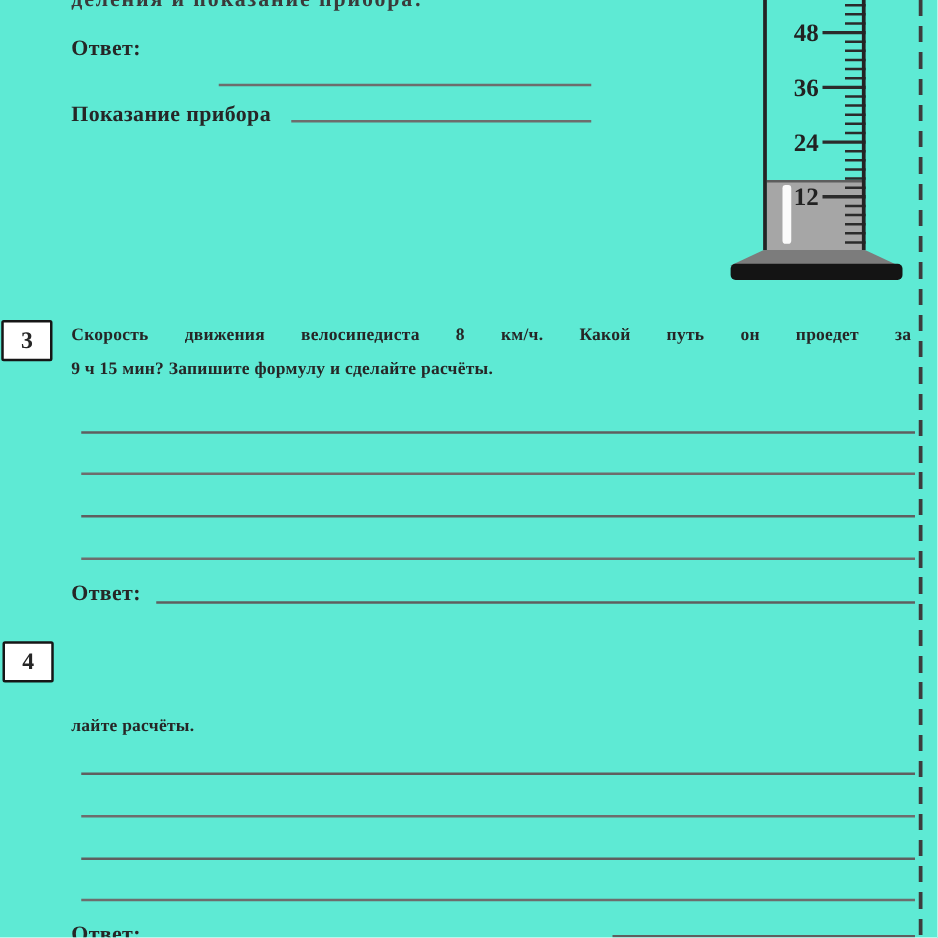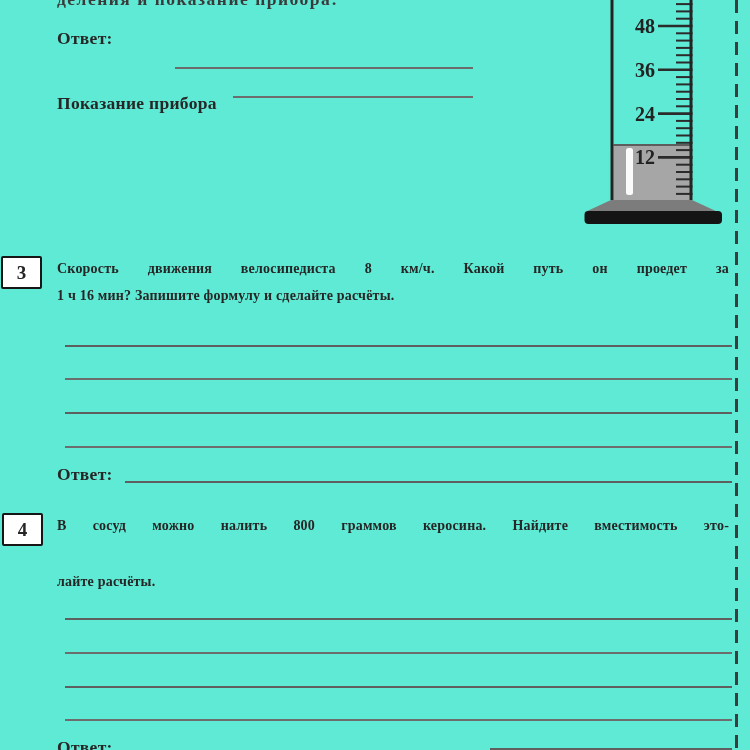--- a/index.html
+++ b/index.html
@@ -4,21 +4,21 @@
 <style>
   html,body{margin:0;padding:0;background:#fff;}
   #page{
     position:relative;width:750px;height:750px;overflow:hidden;background:#5eead4;
     font-family:"Liberation Serif","DejaVu Serif",serif;color:#262626;
   }
   .txt{position:absolute;font-weight:bold;font-size:17.5px;line-height:22px;letter-spacing:.3px;white-space:nowrap;}
   .top-fragment{left:57px;top:-12px;letter-spacing:1.5px;color:#3a3a3a;}
   .ans-label-top{left:57px;top:27px;}
   .division-label{left:57px;top:52px;}
-  .reading-label{left:57px;top:92px;}
+  .reading-label{left:57px;top:80px;}
   .blank{position:absolute;height:2px;background:#6d6d6d;}
   .blank.dark{background:#5f5f5f;}
   .division-line{left:175px;top:67px;width:298px;}
   .reading-line{left:233px;top:96px;width:240px;}
   
   .numbox{
     position:absolute;width:37px;height:29px;border:2.5px solid #161616;border-radius:2px;
     display:flex;align-items:center;justify-content:center;
     font-weight:bold;font-size:19px;background:#fff;
   }
@@ -101,34 +101,33 @@
         <rect x="0.5" y="211" width="137.5" height="13" rx="4" fill="#141414"></rect>
       </svg>
   </div>
 
   <div class="cutline"></div>
 
   <div class="numbox numbox-3">
     <span>3</span>
   </div>
   <div class="pline jline p3l1">Скорость движения велосипедиста 8 км/ч. Какой путь он проедет за</div>
-  <div class="pline p3l2">1 ч 16 мин? Запишите формулу и сделайте расчёты.</div>
+  <div class="pline p3l2">9 ч 15 мин? Запишите формулу и сделайте расчёты.</div>
 
   <div class="blank dark" style="left:65px;top:345px;width:667px;"></div>
   <div class="blank" style="left:65px;top:378px;width:667px;"></div>
   <div class="blank dark" style="left:65px;top:412px;width:667px;"></div>
   <div class="blank" style="left:65px;top:446px;width:667px;"></div>
 
   <div class="ans-label ans3-label">Ответ:</div>
   <div class="blank dark" style="left:125px;top:481px;width:607px;"></div>
 
   <div class="numbox numbox-4">
     <span>4</span>
   </div>
-  <div class="pline jline p4l1">В сосуд можно налить 800 граммов керосина. Найдите вместимость это-</div>
   <div class="pline p4l3">лайте расчёты.</div>
 
   <div class="blank dark" style="left:65px;top:618px;width:667px;"></div>
   <div class="blank" style="left:65px;top:652px;width:667px;"></div>
   <div class="blank dark" style="left:65px;top:686px;width:667px;"></div>
   <div class="blank" style="left:65px;top:719px;width:667px;"></div>
 
   <div class="ans-label ans-bottom-label">Ответ:</div>
   <div class="blank dark" style="left:490px;top:748px;width:242px;"></div>
 

